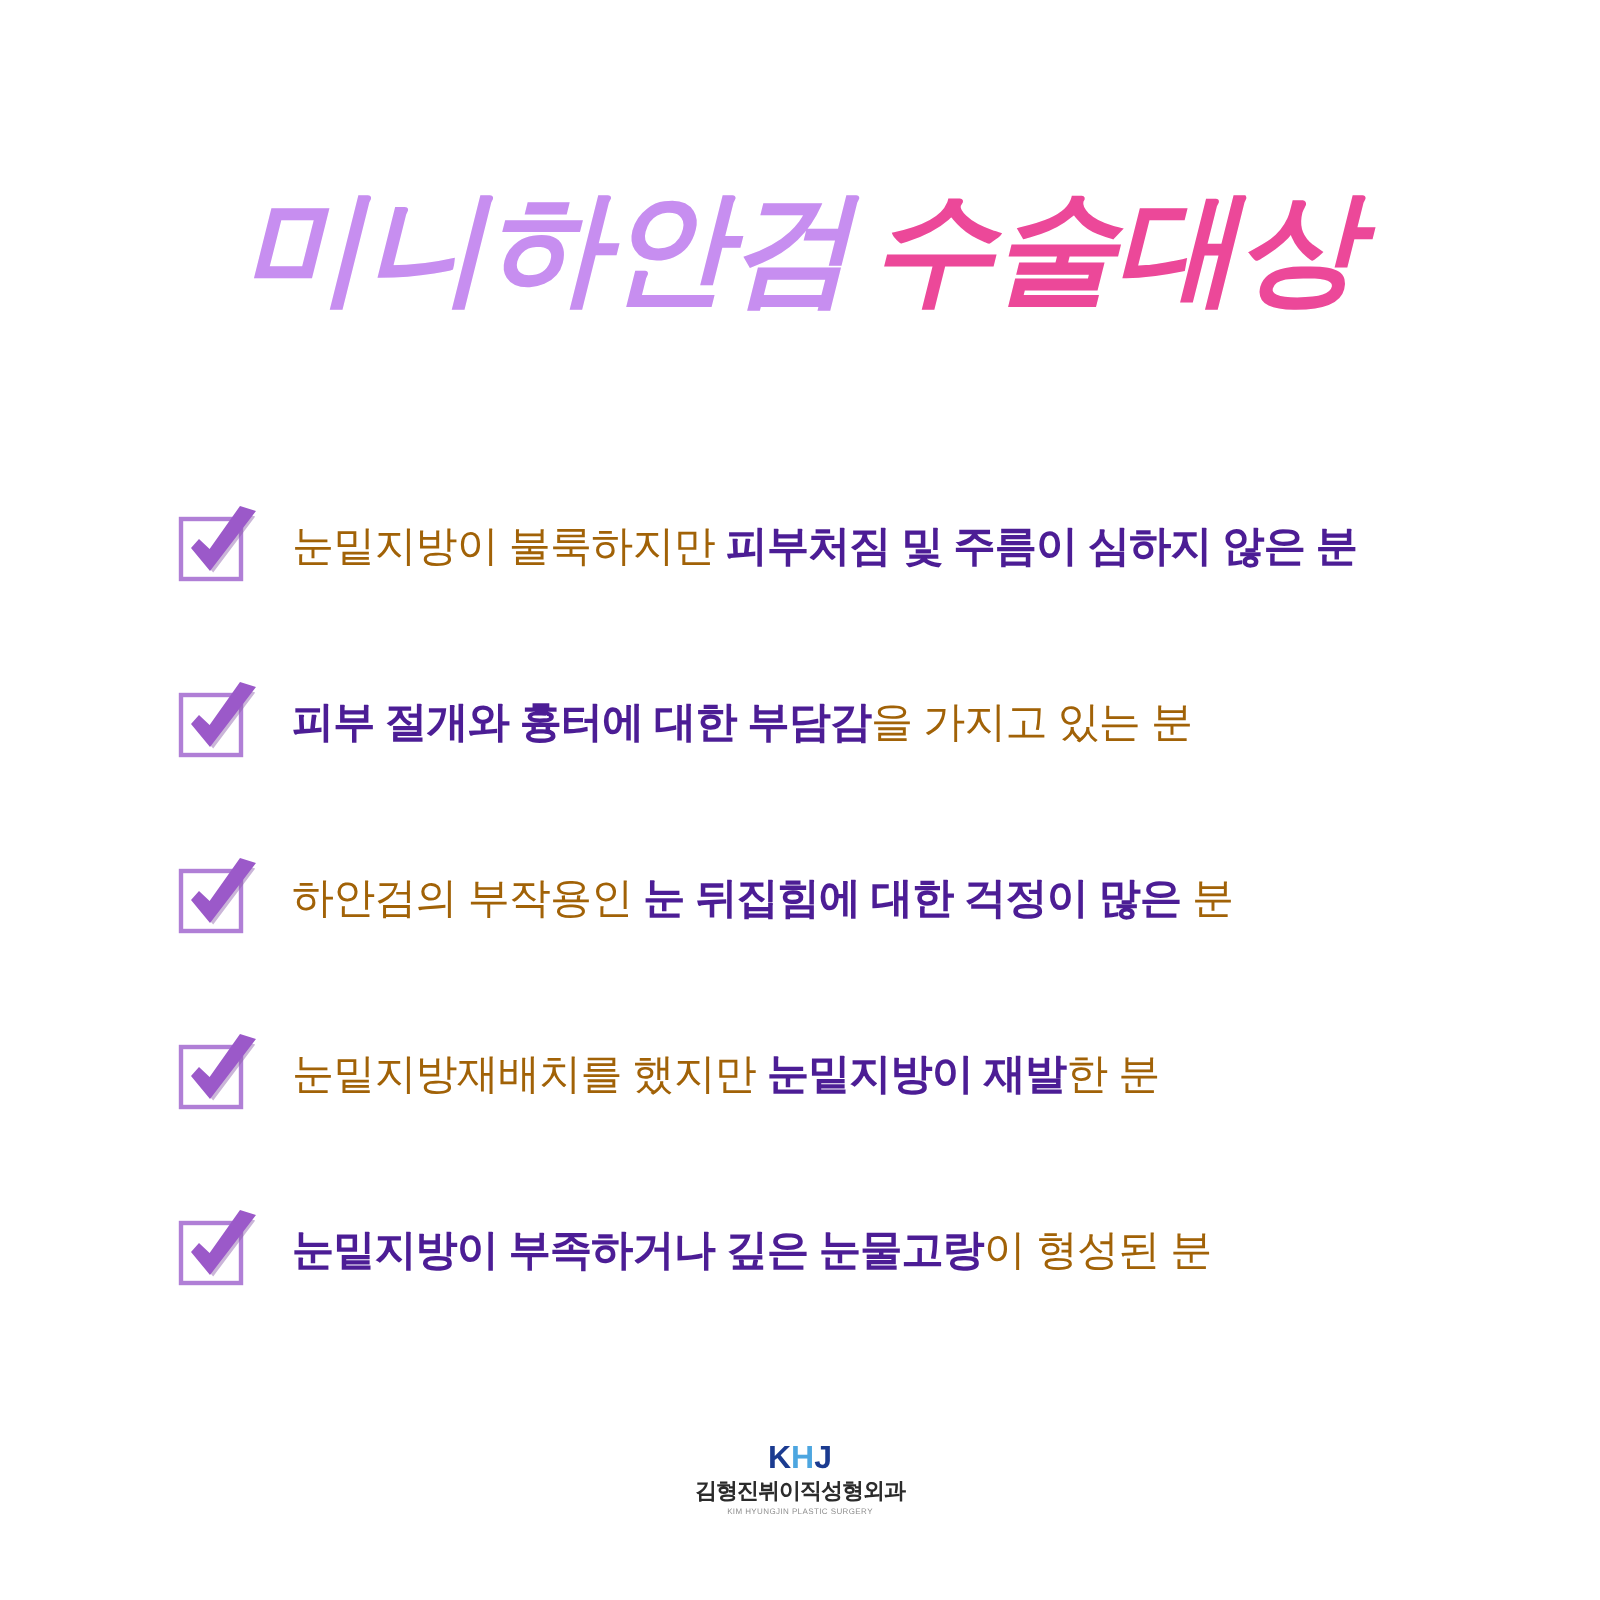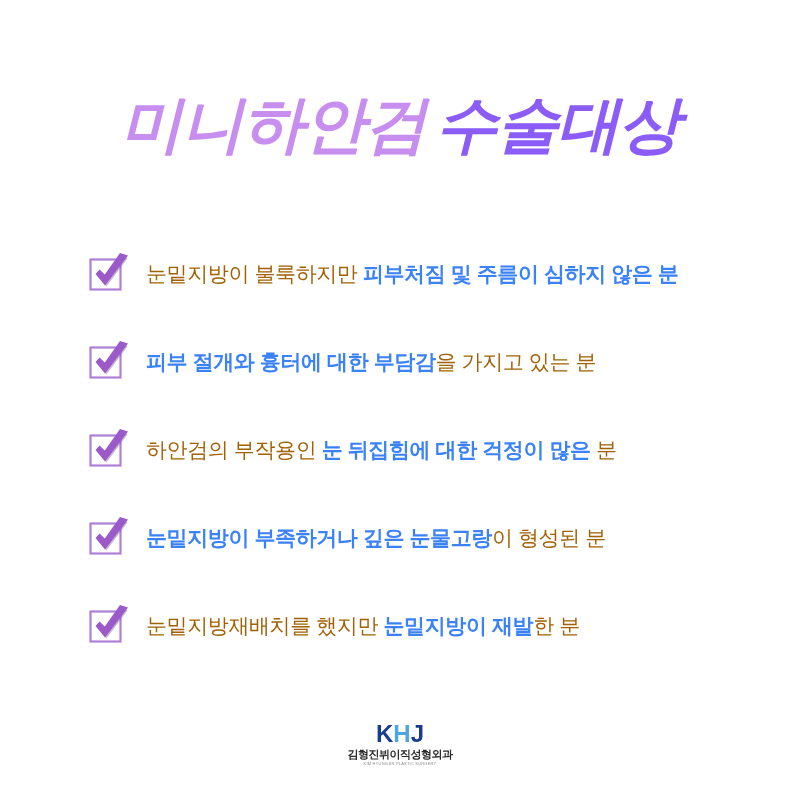--- a/index.html
+++ b/index.html
@@ -38,21 +38,21 @@
     font-weight: 700;
     font-style: italic;
     letter-spacing: -1px;
     line-height: 1.08;
     margin-top: 20px;
   }
   .title-accent {
     color: #c78ef0;
   }
   .title-main {
-    color: #8b5cf6;
+    color: #ec4899;
     margin-left: 10px;
   }
 
   
   .checklist {
     position: absolute;
     top: 252px;
     left: 88px;
     width: 680px;
   }
@@ -84,34 +84,34 @@
     font-size: 21px;
     line-height: 1.25;
     white-space: nowrap;
     letter-spacing: -0.4px;
   }
   .seg-regular {
     color: #a16207;
     font-weight: 400;
   }
   .seg-bold {
-    color: #3b82f6;
+    color: #4c1d95;
     font-weight: 700;
   }
 
   
   .footer-logo {
     position: absolute;
     left: 0;
     top: 722px;
     width: 800px;
     text-align: center;
   }
   .logo-mark {
-    font-size: 24px;
+    font-size: 16px;
     font-weight: 700;
     letter-spacing: 0px;
     color: #1b3b90;
     line-height: 1;
   }
   .logo-mark .accent {
     color: #4da6e0;
   }
   .logo-name {
     margin-top: 3px;
@@ -181,34 +181,34 @@
 
     <div class="check-row">
       <span class="checkbox-icon">
         <svg viewBox="0 0 42 42" xmlns="http://www.w3.org/2000/svg">
           <rect x="2.5" y="6.5" width="30" height="30" fill="#ffffff" stroke="#b07fd6" stroke-width="2.2"></rect>
           <path d="M9 22 L17 31 L38 3 L33 1.5 L16.5 23.5 L12.5 19 Z" fill="#8a5aa8" opacity="0.45" transform="translate(1.6,2.2)"></path>
           <path d="M7.5 21 L17 32.5 L40 2.5 L32 0 L16.8 21.5 L11.5 16.5 Z" fill="#9b59c9"></path>
         </svg>
       </span>
       <span class="row-text">
+        <span class="seg-regular">눈밑지방재배치를 했지만 </span><span class="seg-bold">눈밑지방이 재발</span><span class="seg-regular">한 분</span>
+      </span>
+    </div>
+
+    <div class="check-row">
+      <span class="checkbox-icon">
+        <svg viewBox="0 0 42 42" xmlns="http://www.w3.org/2000/svg">
+          <rect x="2.5" y="6.5" width="30" height="30" fill="#ffffff" stroke="#b07fd6" stroke-width="2.2"></rect>
+          <path d="M9 22 L17 31 L38 3 L33 1.5 L16.5 23.5 L12.5 19 Z" fill="#8a5aa8" opacity="0.45" transform="translate(1.6,2.2)"></path>
+          <path d="M7.5 21 L17 32.5 L40 2.5 L32 0 L16.8 21.5 L11.5 16.5 Z" fill="#9b59c9"></path>
+        </svg>
+      </span>
+      <span class="row-text">
         <span class="seg-bold">눈밑지방이 부족하거나 깊은 눈물고랑</span><span class="seg-regular">이 형성된 분</span>
-      </span>
-    </div>
-
-    <div class="check-row">
-      <span class="checkbox-icon">
-        <svg viewBox="0 0 42 42" xmlns="http://www.w3.org/2000/svg">
-          <rect x="2.5" y="6.5" width="30" height="30" fill="#ffffff" stroke="#b07fd6" stroke-width="2.2"></rect>
-          <path d="M9 22 L17 31 L38 3 L33 1.5 L16.5 23.5 L12.5 19 Z" fill="#8a5aa8" opacity="0.45" transform="translate(1.6,2.2)"></path>
-          <path d="M7.5 21 L17 32.5 L40 2.5 L32 0 L16.8 21.5 L11.5 16.5 Z" fill="#9b59c9"></path>
-        </svg>
-      </span>
-      <span class="row-text">
-        <span class="seg-regular">눈밑지방재배치를 했지만 </span><span class="seg-bold">눈밑지방이 재발</span><span class="seg-regular">한 분</span>
       </span>
     </div>
 
   </div>
 
   <div class="footer-logo">
     <div class="logo-mark"><span>K</span><span class="accent">H</span><span>J</span></div>
     <div class="logo-name">김형진뷔이직성형외과</div>
     <div class="logo-tagline">KIM HYUNGJIN PLASTIC SURGERY</div>
   </div>

